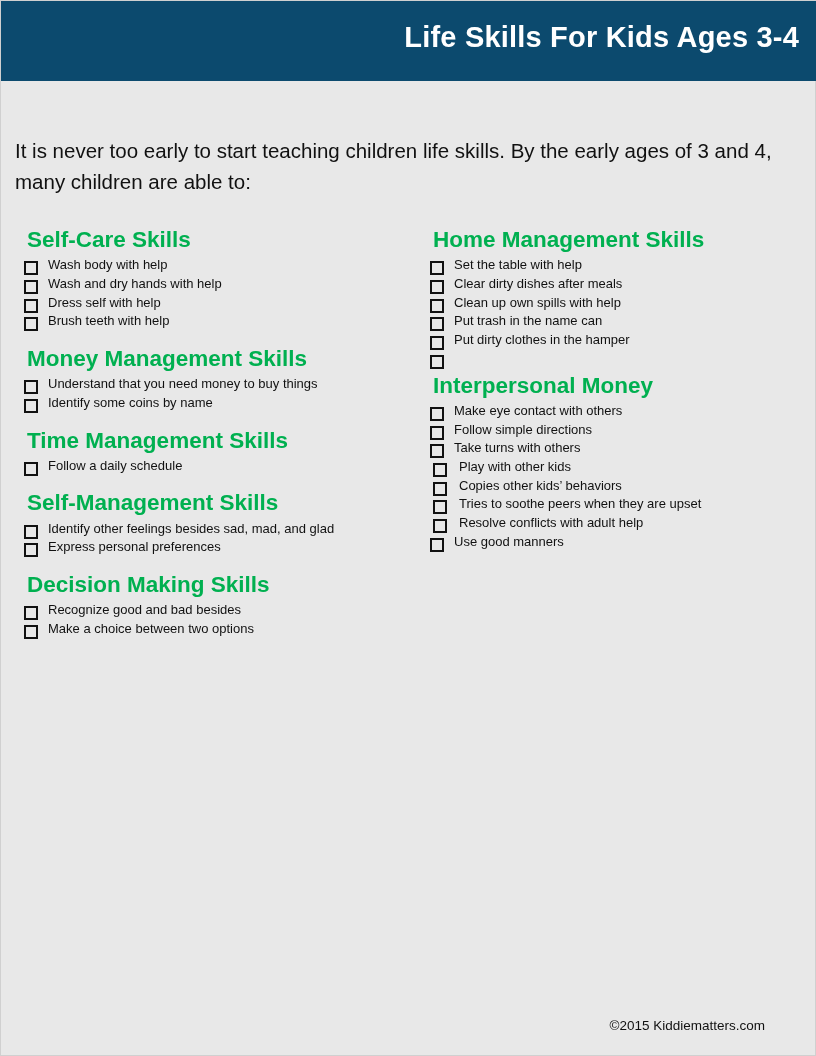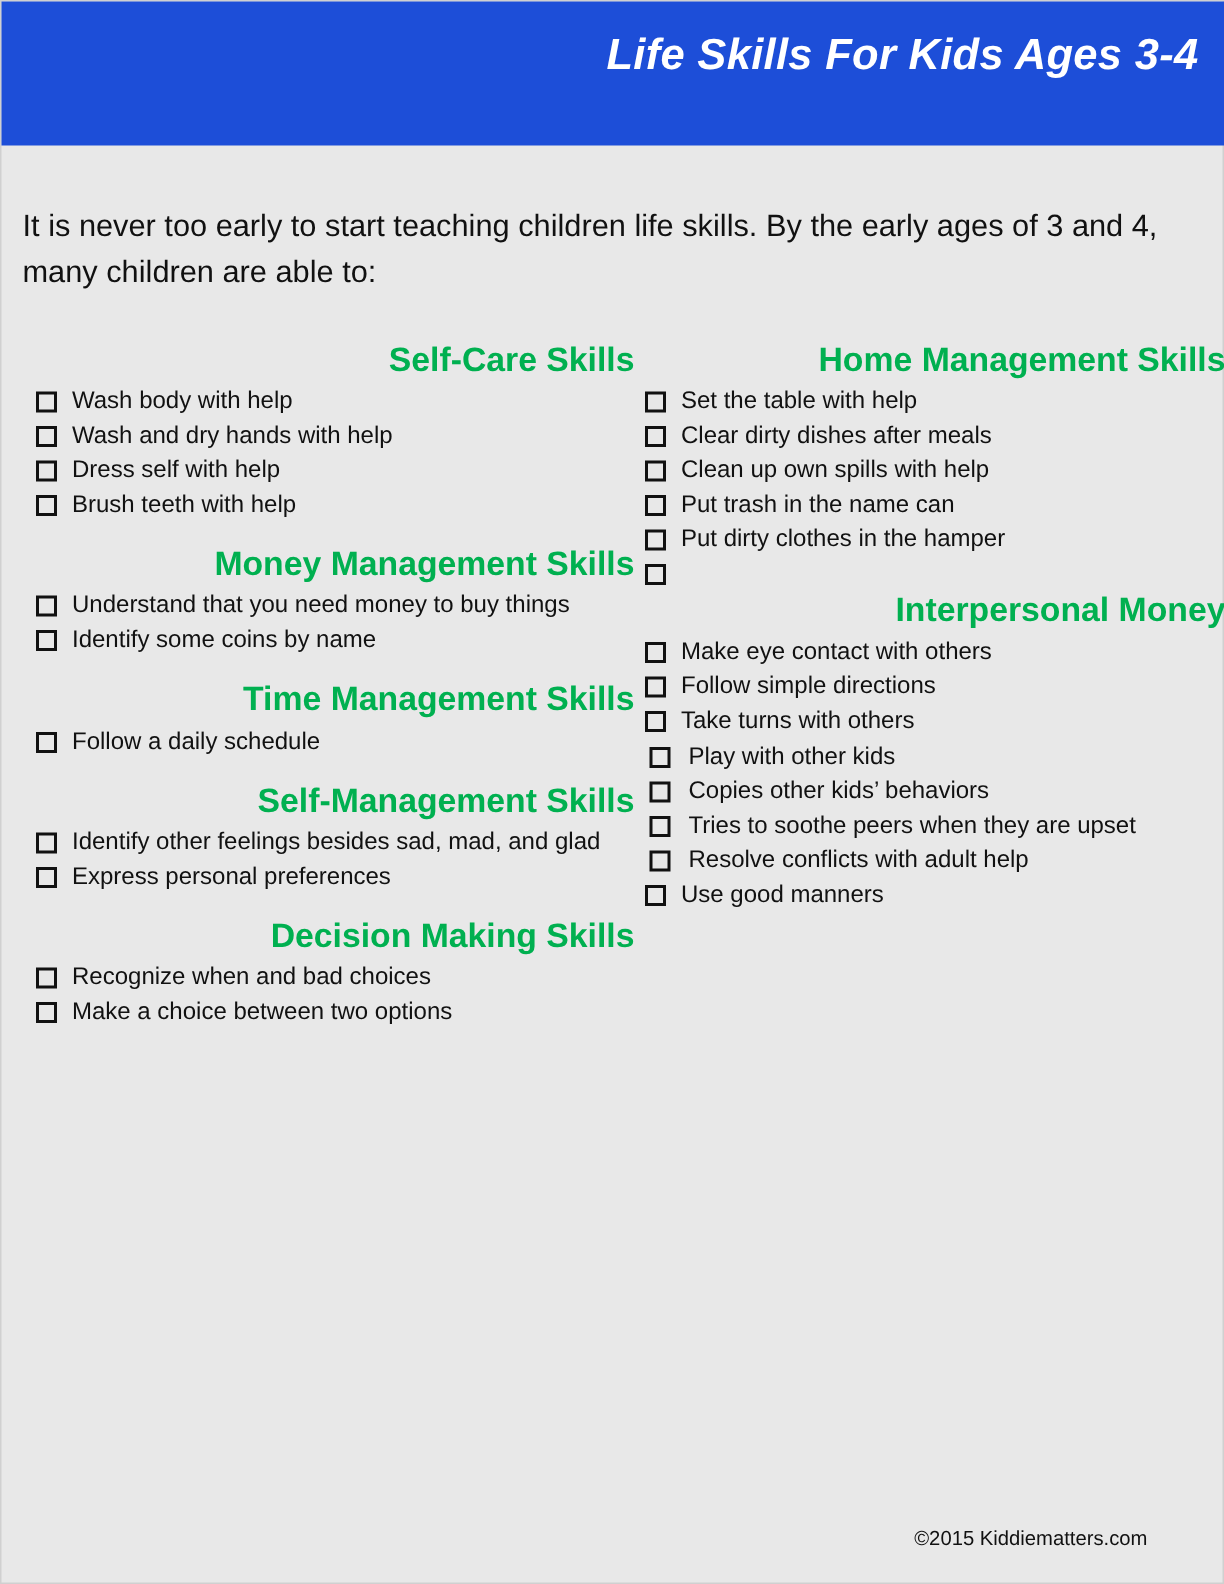--- a/index.html
+++ b/index.html
@@ -19,24 +19,23 @@
     height: 1056px;
     background: #e8e8e8;
     box-sizing: border-box;
     border: 1px solid #d0d0d0;
   }
   .header-bar {
     position: absolute;
     top: 0;
     left: 0;
     width: 816px;
-    height: 96px;
-    background: #1d4ed8;
+    height: 80px;
+    background: #0c4a6e;
     box-sizing: border-box;
-    font-style: italic;
   }
   .header-title {
     position: absolute;
     right: 18px;
     top: 20px;
     color: #ffffff;
     font-size: 29px;
     font-weight: bold;
     letter-spacing: 0.2px;
   }
@@ -71,31 +70,30 @@
   }
   .section {
     margin-bottom: 14px;
   }
   .section-title {
     color: #00b050;
     font-size: 22.5px;
     font-weight: bold;
     margin: 0 0 2px 4px;
     line-height: 1.25;
-    text-align: right;
   }
   ul.items {
     list-style: none;
     margin: 0;
     padding: 0;
   }
   ul.items li {
     position: relative;
     padding-left: 25px;
-    font-size: 16px;
+    font-size: 13px;
     color: #111111;
     line-height: 1.44;
     margin-bottom: 0px;
   }
   ul.items li .box {
     position: absolute;
     left: 1px;
     top: 5px;
     width: 14px;
     height: 14px;
@@ -160,21 +158,21 @@
         <div class="section-title">Self-Management Skills</div>
         <ul class="items">
           <li><span class="box"></span><span>Identify other feelings besides sad, mad, and glad</span></li>
           <li><span class="box"></span><span>Express personal preferences</span></li>
         </ul>
       </div>
 
       <div class="section">
         <div class="section-title">Decision Making Skills</div>
         <ul class="items">
-          <li><span class="box"></span><span>Recognize when and bad choices</span></li>
+          <li><span class="box"></span><span>Recognize good and bad besides</span></li>
           <li><span class="box"></span><span>Make a choice between two options</span></li>
         </ul>
       </div>
 
     </div>
 
     <div class="col col-right">
 
       <div class="section">
         <div class="section-title">Home Management Skills</div>

